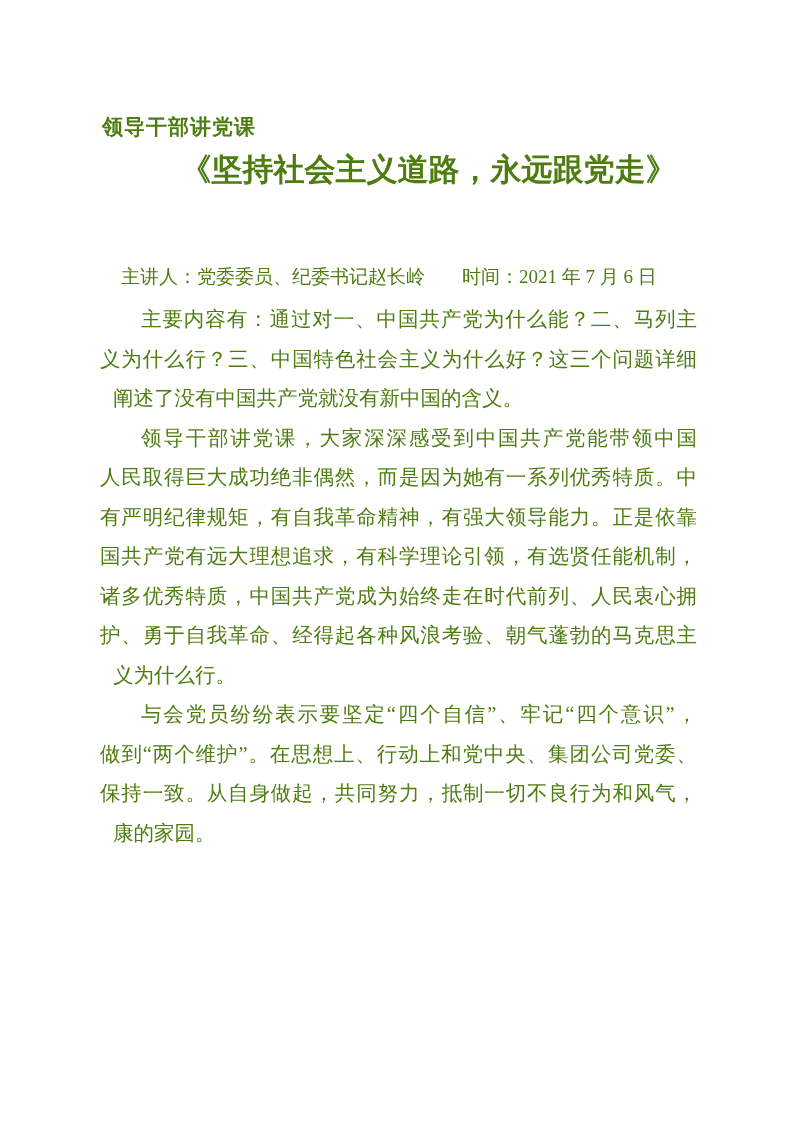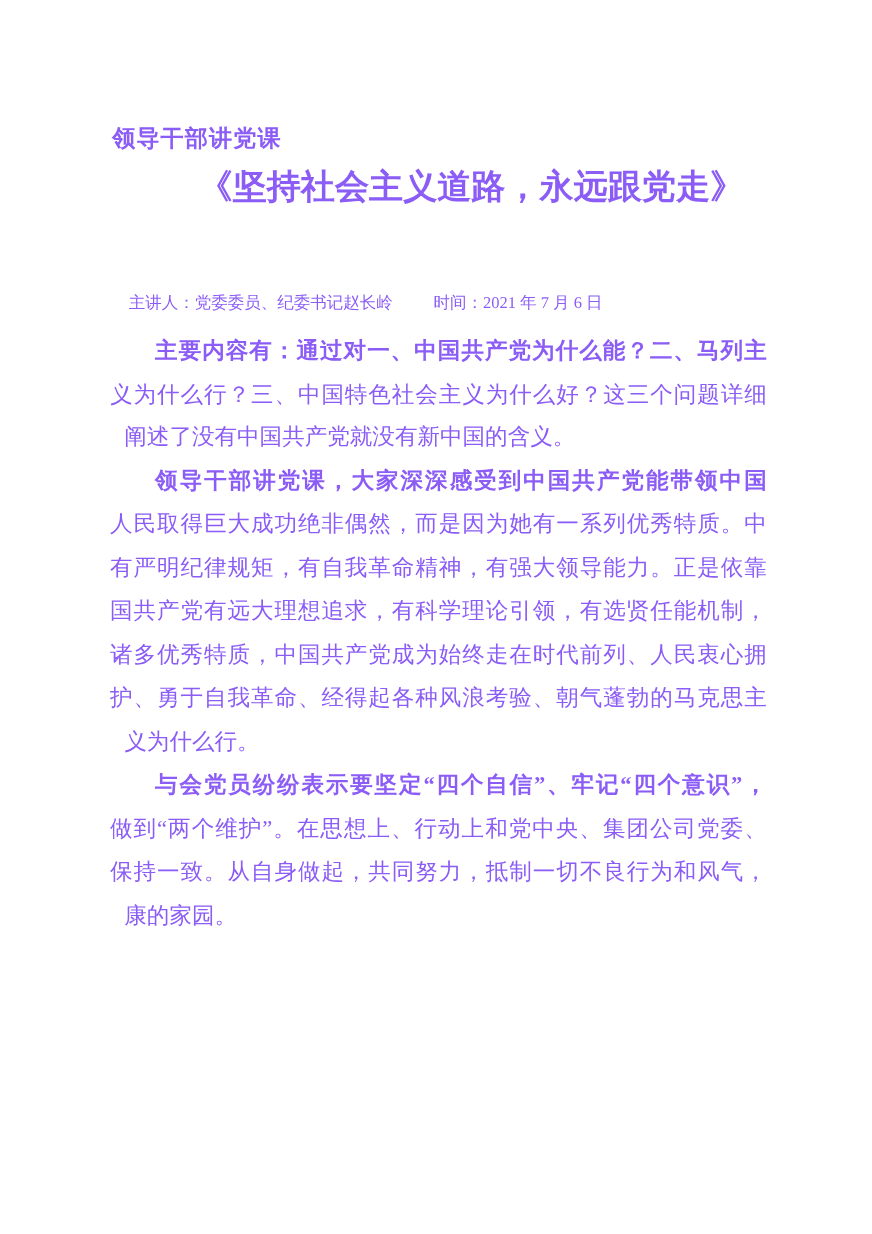--- a/index.html
+++ b/index.html
@@ -5,21 +5,21 @@
   html, body {
     margin: 0;
     padding: 0;
     background: #ffffff;
   }
   .page {
     position: relative;
     width: 793px;
     height: 1122px;
     background: #ffffff;
-    color: #8b5cf6;
+    color: #4d7c0f;
     overflow: hidden;
     font-family: "Liberation Serif", "DejaVu Serif", serif;
   }
   .kicker {
     position: absolute;
     left: 102px;
     top: 114px;
     font-family: "Liberation Sans", "DejaVu Sans", sans-serif;
     font-weight: 700;
     font-size: 21px;
@@ -35,21 +35,21 @@
     font-weight: 700;
     font-size: 31px;
     line-height: 38px;
     font-family: "Liberation Serif", "DejaVu Serif", serif;
     margin-left: 32px;
   }
   .meta {
     position: absolute;
     left: 102px;
     top: 236px;
-    font-size: 15px;
+    font-size: 19px;
     line-height: 27px;
     white-space: pre;
     text-align: center;
   }
   .meta .meta-time {
     margin-left: 37px;
   }
   .body-text {
     position: absolute;
     left: 100px;
@@ -63,21 +63,20 @@
     padding: 0;
   }
   .line {
     text-align: justify;
     text-align-last: justify;
     height: 39.5px;
     overflow: visible;
   }
   .line.para-first {
     text-indent: 2em;
-    font-weight: bold;
   }
   .line.para-last {
     text-align-last: left;
     margin-left: 13px;
   }
 </style>
 </head>
 <body>
 
 <div class="page">

